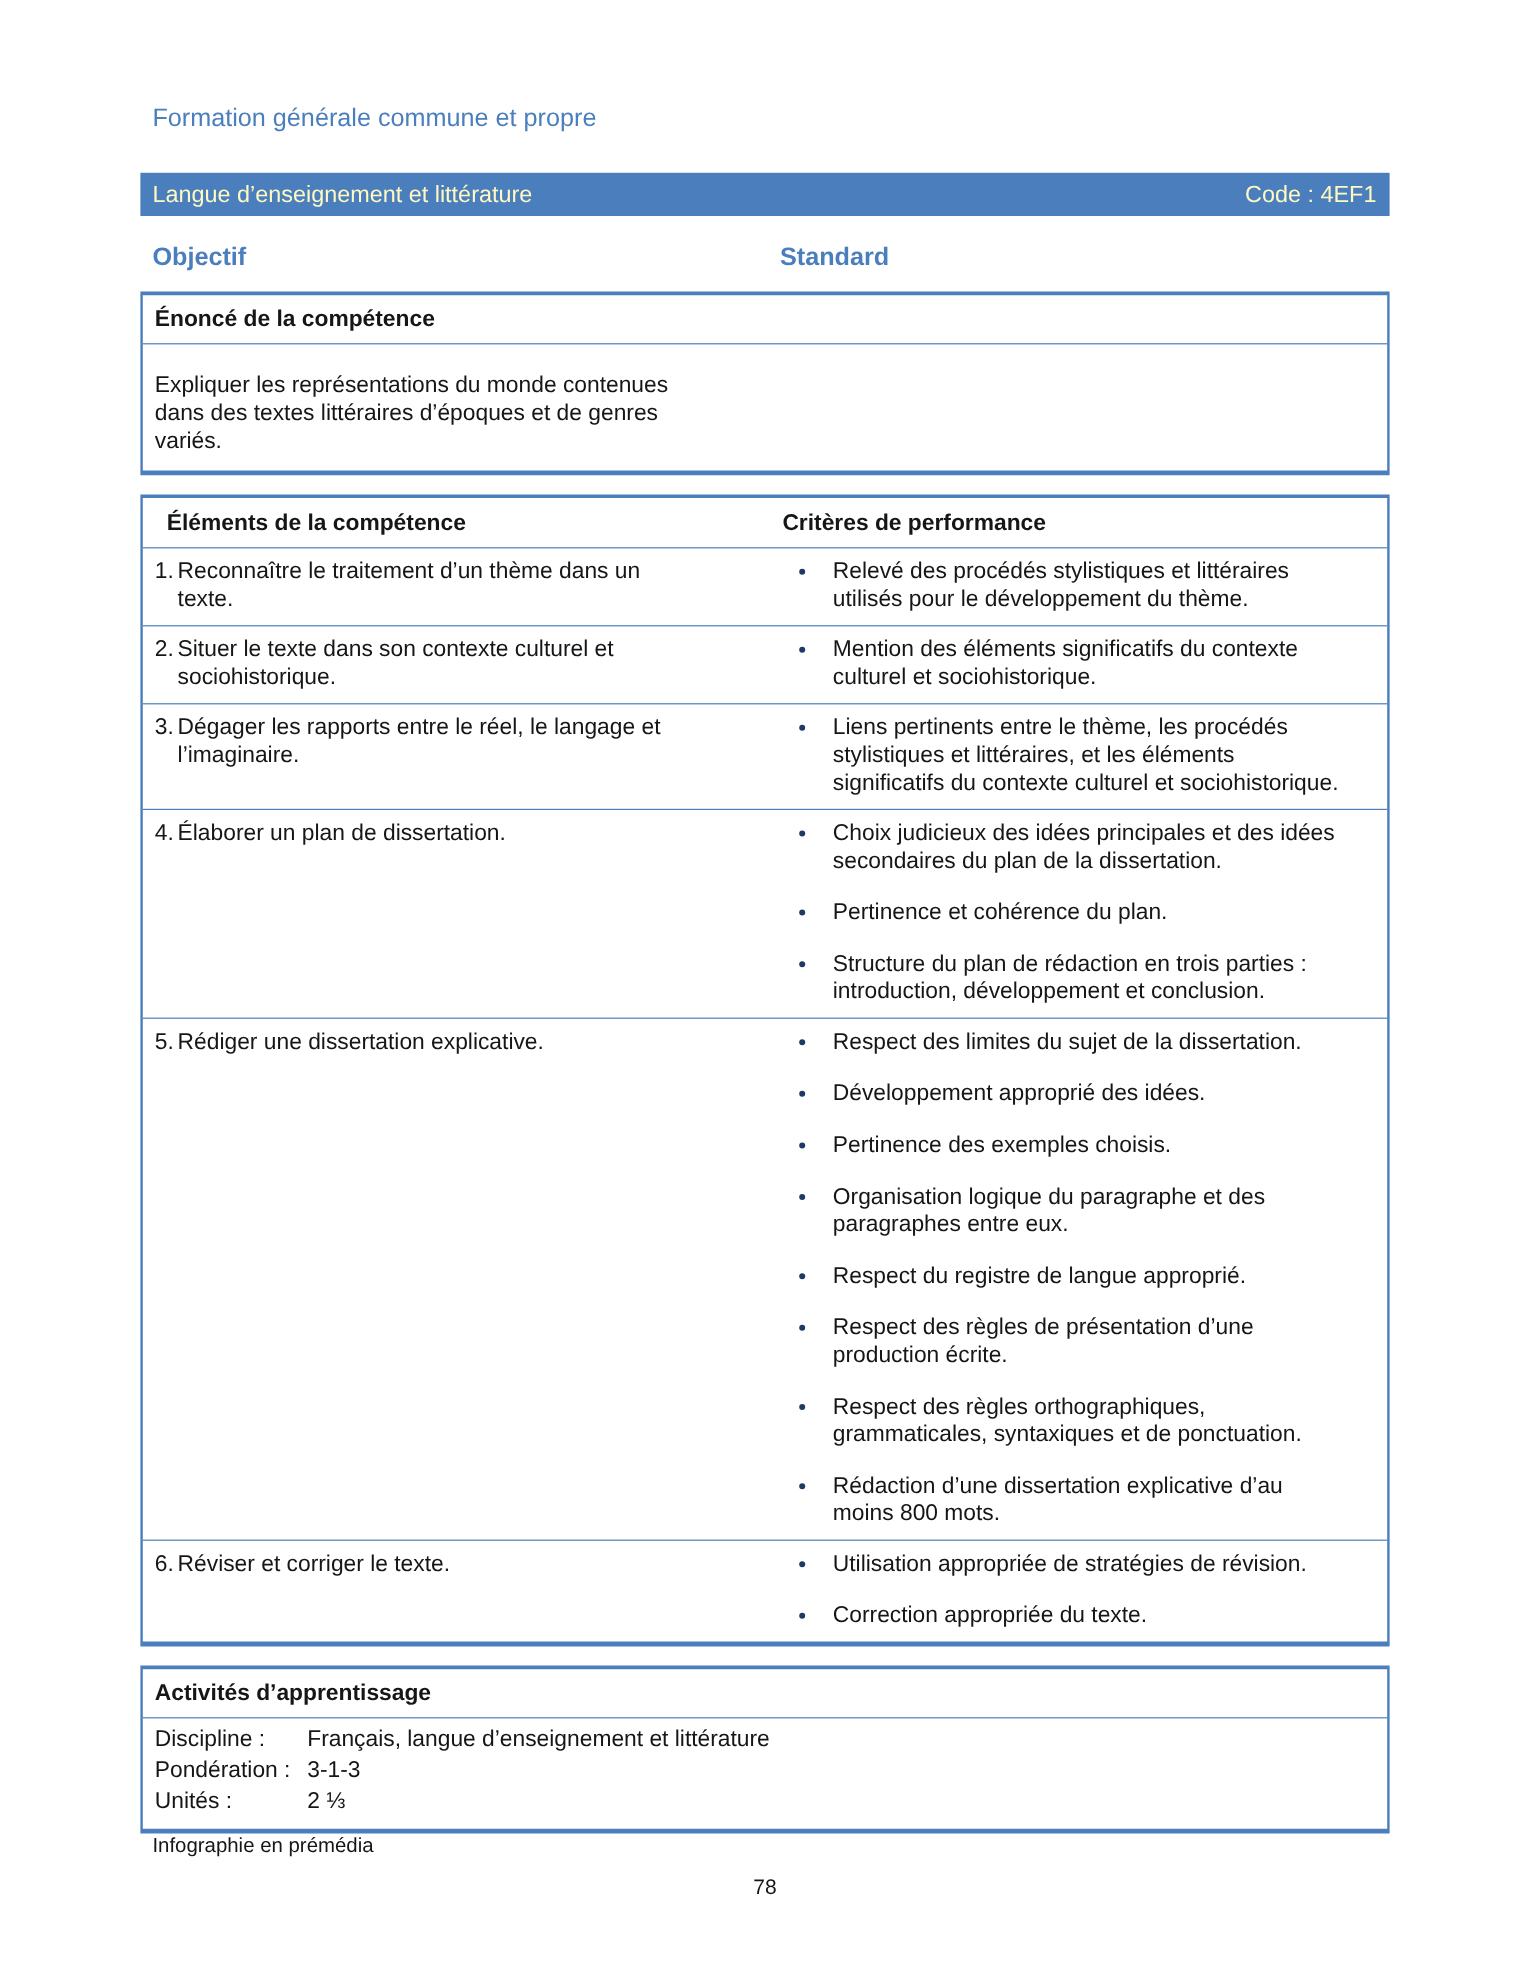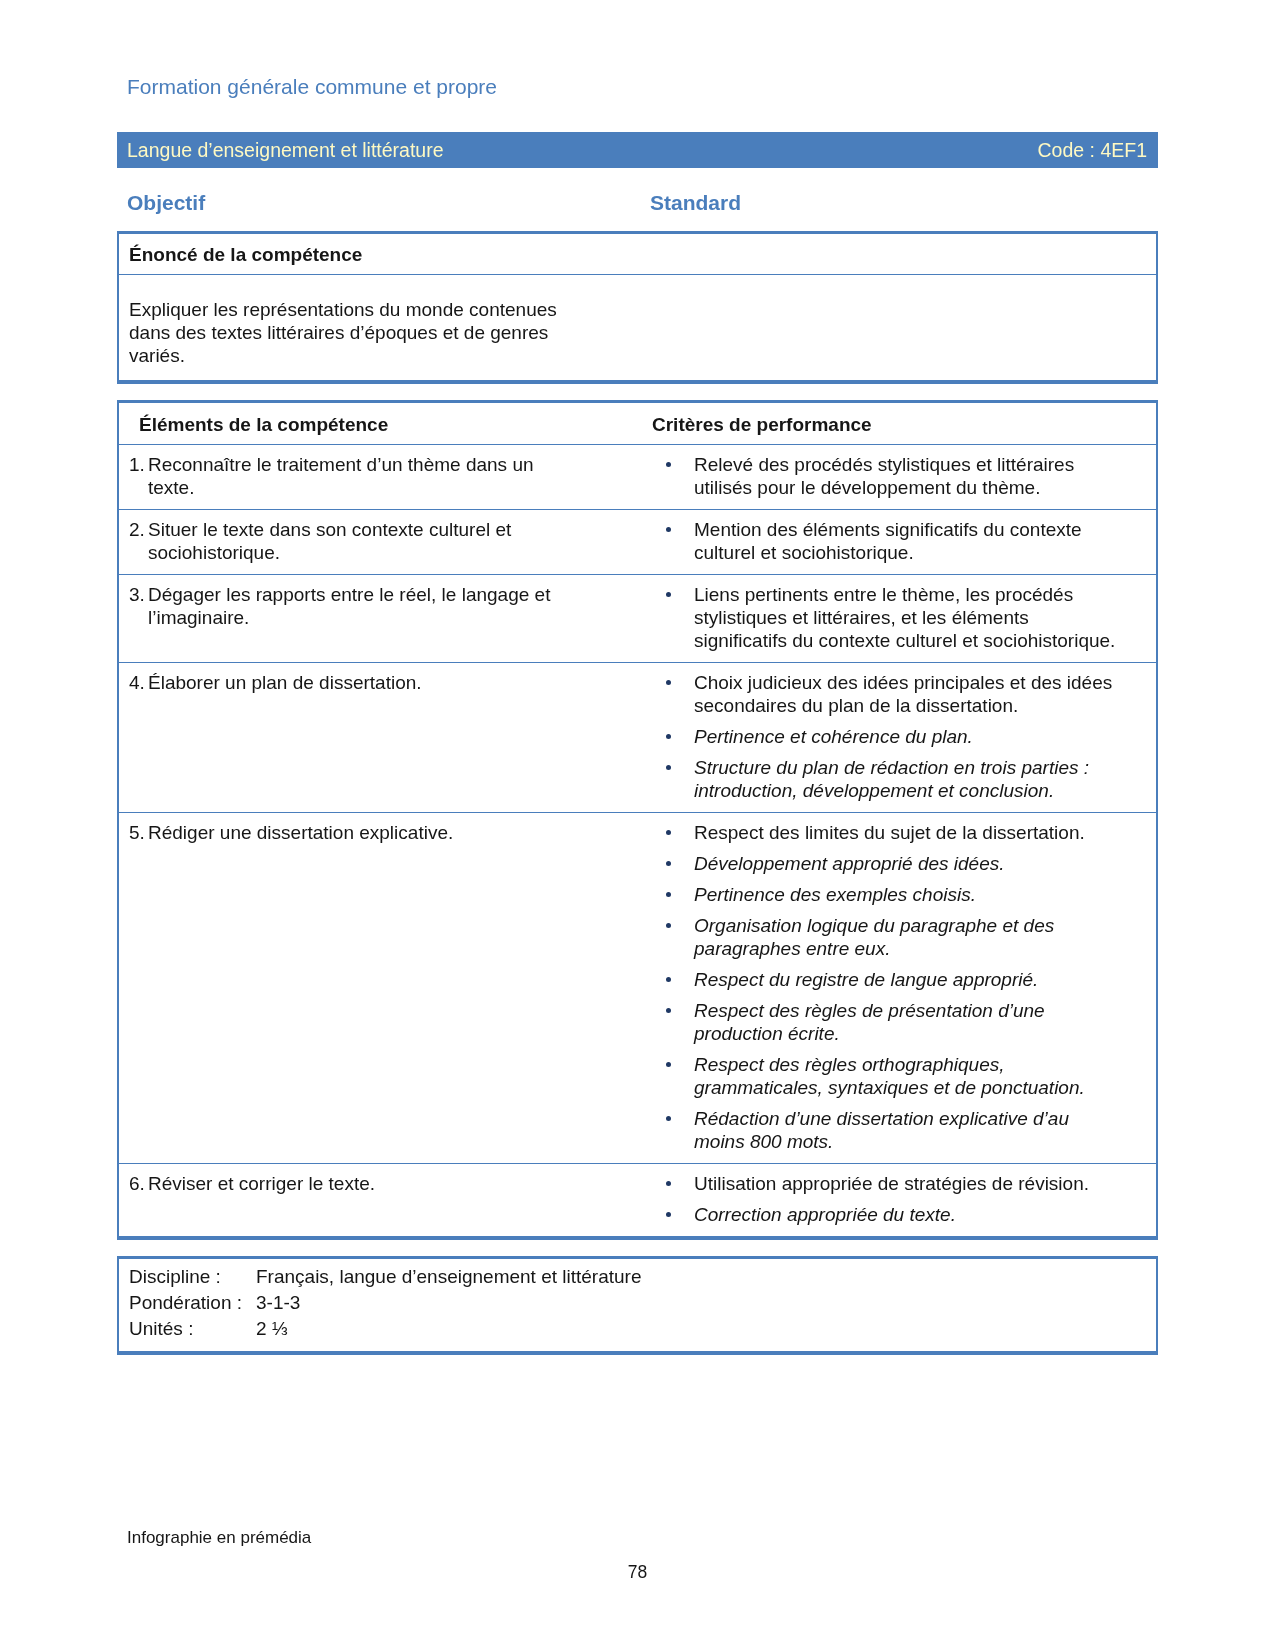--- a/index.html
+++ b/index.html
@@ -10,21 +10,21 @@
   html,body{margin:0;padding:0;background:#ffffff;}
   .page{
     position:relative;
     width:1275px;height:1650px;
     margin:0 auto;background:#ffffff;color:var(--ink);
     font-family:"Liberation Sans","DejaVu Sans",sans-serif;
     font-size:19px;line-height:23px;
     overflow:hidden;
   }
   .doc-title{
-    margin:0 117px;padding:74px 0 0 10px;
+    margin:12px 117px;padding:74px 0 0 10px;
     font-size:21px;line-height:26px;font-weight:400;color:var(--accent);
   }
   .title-bar{
     margin:32px 117px 0;height:36px;box-sizing:border-box;
     background:var(--accent);color:#fef9c3;
     display:flex;justify-content:space-between;align-items:center;
     padding:0 11px 0 10px;font-size:19.5px;
   }
   .col-headings{
     position:relative;margin:22px 117px 0;height:25px;
@@ -47,21 +47,21 @@
   .comp-table .thead{display:flex;padding:10px 0 8px;font-weight:700;}
   .th-left{width:533px;flex:none;box-sizing:border-box;padding-left:20px;}
   .th-right{flex:1;}
   .trow{display:flex;border-top:1px solid var(--accent);padding:8px 0 10px;}
   .cell-left{width:533px;flex:none;box-sizing:border-box;padding-left:10px;display:flex;align-items:flex-start;}
   .row-num{width:19px;flex:none;}
   .element-text{width:420px;}
   .cell-right{flex:1;}
   ul.crit{margin:0;padding:0;list-style:none;}
   .crit li{position:relative;padding-left:42px;max-width:472px;box-sizing:border-box;}
-  .crit li + li{margin-top:8px;font-style:italic;}
+  .crit li + li{margin-top:20px;}
   .crit li::before{
     content:"";position:absolute;left:14px;top:9px;
     width:5px;height:5px;border-radius:50%;background:var(--navy);
   }
 
   .act-body{padding:5px 10px 9px;}
   .act-row{display:flex;line-height:26px;}
   .act-label{width:127px;flex:none;}
   .act-value{flex:1;}
 
@@ -187,20 +187,21 @@
   <li>Utilisation appropriée de stratégies de révision.</li>
 
   <li>Correction appropriée du texte.</li>
 </ul>
     </div>
   </div>
 </div>
   </section>
 
   <section class="box activites-box">
+    <header class="box-header">Activités d’apprentissage</header>
     <div class="box-body act-body" id="act-rows">
   <div class="act-row">
     <span class="act-label">Discipline :</span>
     <span class="act-value">Français, langue d’enseignement et littérature</span>
   </div>
 
   <div class="act-row">
     <span class="act-label">Pondération :</span>
     <span class="act-value">3-1-3</span>
   </div>

